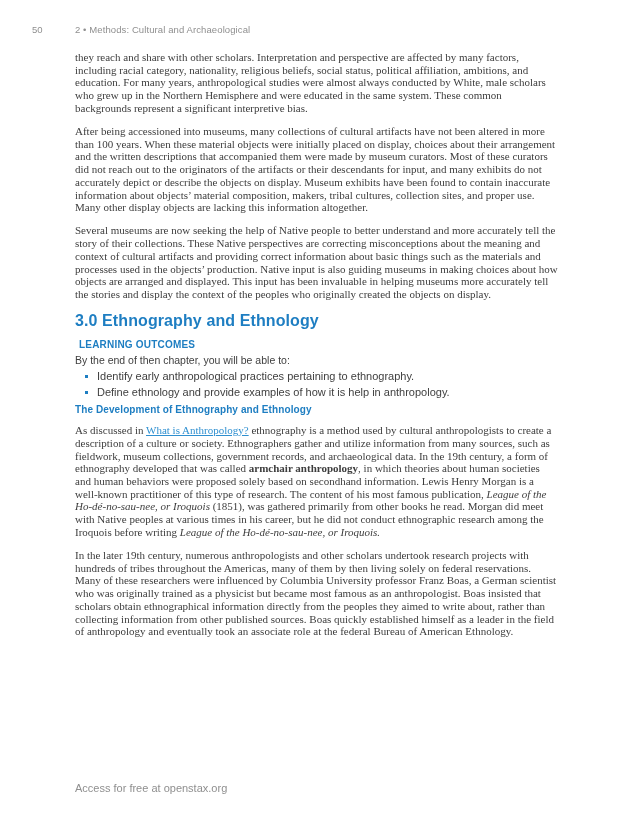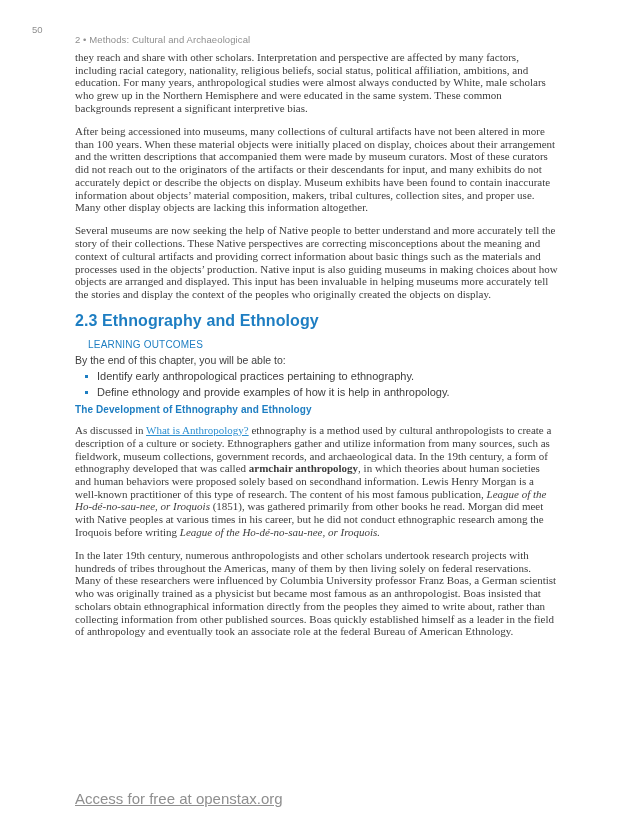--- a/index.html
+++ b/index.html
@@ -16,21 +16,21 @@
     overflow:hidden;
     font-family:"Liberation Serif", serif;
   }
   
   .running-head{
     position:absolute;top:24px;left:0;right:0;height:12px;
     font-family:"Liberation Sans", sans-serif;
     font-size:9.5px;color:var(--muted);
   }
   .page-num{position:absolute;left:32px;top:0;}
-  .run-title{position:absolute;left:75px;top:10px;letter-spacing:0.1px;}
+  .run-title{position:absolute;left:75px;top:0;letter-spacing:0.1px;}
 
   
   .content{
     position:absolute;left:75px;top:51px;width:483px;
   }
   p.body{
     font-family:"Liberation Serif", serif;
     font-size:11px;line-height:12.7px;
     color:var(--body);
     margin:0 0 10.5px 0;
@@ -43,23 +43,23 @@
   h2.section-title{
     font-family:"Liberation Sans", sans-serif;
     font-size:16px;line-height:20px;
     color:var(--blue);
     font-weight:bold;letter-spacing:0.1px;
     margin:2px 0 7px 0;
   }
   .lo-label{
     font-family:"Liberation Sans", sans-serif;
     font-size:10px;line-height:13px;
-    font-weight:normal;color:var(--blue);
+    font-weight:bold;color:var(--blue);
     letter-spacing:0.2px;
-    margin:0 0 2px 13px;
+    margin:0 0 2px 4px;
   }
   p.intro{
     font-family:"Liberation Sans", sans-serif;
     font-size:10.5px;line-height:14px;
     color:#404040;margin:0 0 2px 0;
   }
   ul.outcomes{
     list-style:none;
     margin:0 0 2px 0;padding:0 0 0 22px;
   }
@@ -76,46 +76,46 @@
   }
   h3.subheading{
     font-family:"Liberation Sans", sans-serif;
     font-size:10px;line-height:16px;
     color:var(--blue);
     font-weight:bold;letter-spacing:0.1px;
     margin:0 0 6px 0;
   }
   
   .page-footer{
-    position:absolute;left:75px;bottom:8px;
+    position:absolute;left:75px;bottom:21px;
     font-family:"Liberation Sans", sans-serif;
-    font-size:15px;color:var(--muted);text-decoration:underline;
+    font-size:11px;color:var(--muted);
   }
 </style>
 </head>
 <body>
 
 <div class="page">
 
   <header class="running-head">
     <span class="page-num">50</span>
     <span class="run-title">2 • Methods: Cultural and Archaeological</span>
   </header>
 
   <main class="content">
 
     <p class="body"><span>they reach and share with other scholars. Interpretation and perspective are affected by many factors, including racial category, nationality, religious beliefs, social status, political affiliation, ambitions, and education. For many years, anthropological studies were almost always conducted by White, male scholars who grew up in the Northern Hemisphere and were educated in the same system. These common backgrounds represent a significant interpretive bias.</span></p>
     <p class="body"><span>After being accessioned into museums, many collections of cultural artifacts have not been altered in more than 100 years. When these material objects were initially placed on display, choices about their arrangement and the written descriptions that accompanied them were made by museum curators. Most of these curators did not reach out to the originators of the artifacts or their descendants for input, and many exhibits do not accurately depict or describe the objects on display. Museum exhibits have been found to contain inaccurate information about objects’ material composition, makers, tribal cultures, collection sites, and proper use. Many other display objects are lacking this information altogether.</span></p>
     <p class="body"><span>Several museums are now seeking the help of Native people to better understand and more accurately tell the story of their collections. These Native perspectives are correcting misconceptions about the meaning and context of cultural artifacts and providing correct information about basic things such as the materials and processes used in the objects’ production. Native input is also guiding museums in making choices about how objects are arranged and displayed. This input has been invaluable in helping museums more accurately tell the stories and display the context of the peoples who originally created the objects on display.</span></p>
 
-    <h2 class="section-title">2.3 Ethnography and Ethnology</h2>
+    <h2 class="section-title">3.0 Ethnography and Ethnology</h2>
 
     <div class="lo-label">LEARNING OUTCOMES</div>
 
-    <p class="intro">By the end of this chapter, you will be able to:</p>
+    <p class="intro">By the end of then chapter, you will be able to:</p>
 
     <ul class="outcomes">
       <li>Identify early anthropological practices pertaining to ethnography.</li>
       <li>Define ethnology and provide examples of how it is help in anthropology.</li>
     </ul>
 
     <h3 class="subheading">The Development of Ethnography and Ethnology</h3>
 
     <p class="body"><span>As discussed in </span><a class="link" href="#">What is Anthropology?</a><span> ethnography is a method used by cultural anthropologists to create a description of a culture or society. Ethnographers gather and utilize information from many sources, such as fieldwork, museum collections, government records, and archaeological data. In the 19th century, a form of ethnography developed that was called </span><span class="b">armchair anthropology</span><span>, in which theories about human societies and human behaviors were proposed solely based on secondhand information. Lewis Henry Morgan is a well-known practitioner of this type of research. The content of his most famous publication, </span><span class="i">League of the Ho-dé-no-sau-nee, or Iroquois</span><span> (1851), was gathered primarily from other books he read. Morgan did meet with Native peoples at various times in his career, but he did not conduct ethnographic research among the Iroquois before writing </span><span class="i">League of the Ho-dé-no-sau-nee, or Iroquois.</span></p>
     <p class="body"><span>In the later 19th century, numerous anthropologists and other scholars undertook research projects with hundreds of tribes throughout the Americas, many of them by then living solely on federal reservations. Many of these researchers were influenced by Columbia University professor Franz Boas, a German scientist who was originally trained as a physicist but became most famous as an anthropologist. Boas insisted that scholars obtain ethnographical information directly from the peoples they aimed to write about, rather than collecting information from other published sources. Boas quickly established himself as a leader in the field of anthropology and eventually took an associate role at the federal Bureau of American Ethnology.</span></p>

